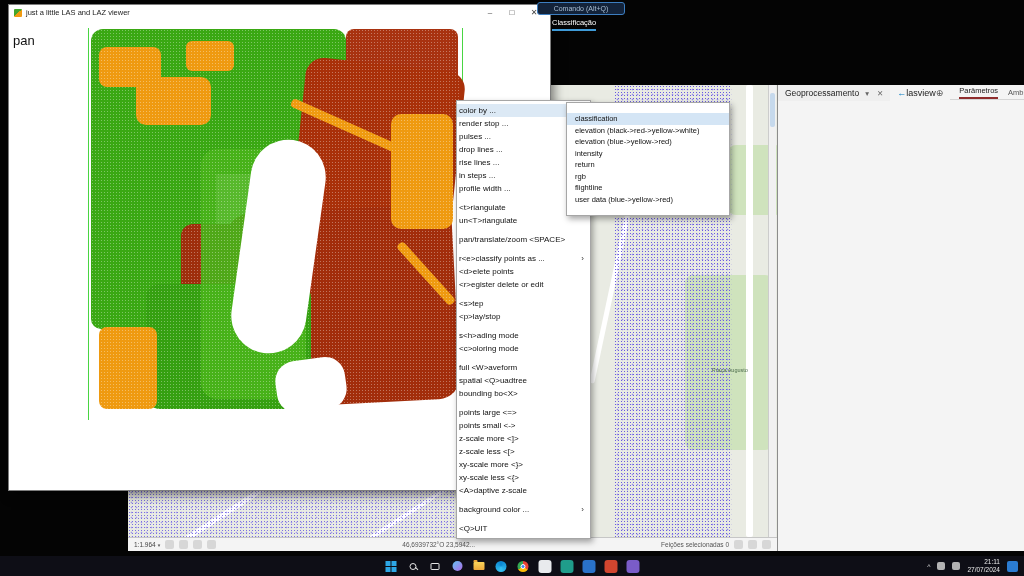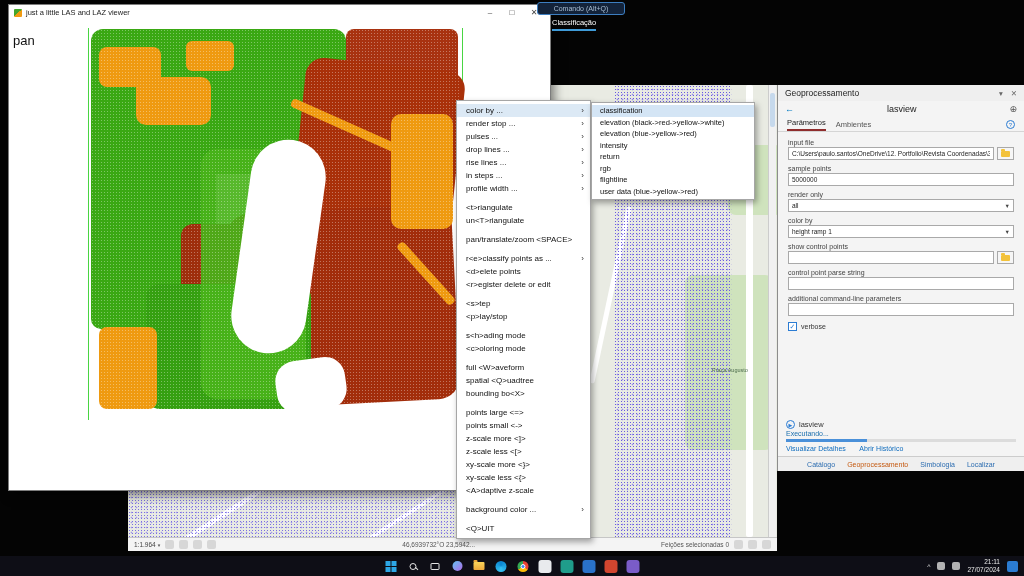--- a/index.html
+++ b/index.html
@@ -54,30 +54,30 @@
   .o1b{left:45px;top:48px;width:75px;height:48px;background:#ef9a10;border-radius:10px}
   .o1c{left:95px;top:12px;width:48px;height:30px;background:#ef9a10;border-radius:6px}
   .o2{left:300px;top:85px;width:62px;height:115px;background:#ef9a10;border-radius:10px}
   .o3{left:8px;top:298px;width:58px;height:82px;background:#ef9a10;border-radius:8px}
   .o5{left:195px;top:95px;width:130px;height:9px;background:#ef9a10;transform:rotate(24deg);border-radius:4px}
   .o7{left:295px;top:240px;width:80px;height:9px;background:#ef9a10;transform:rotate(48deg);border-radius:4px}
   .dots{left:0;top:0;width:100%;height:100%;background-image:radial-gradient(circle,rgba(255,255,255,.34) .6px,transparent 1px);background-size:3px 3px}
 
   
   .ctx-menu{position:absolute;left:456px;top:100px;width:135px;background:#fff;border:1px solid #a6a6a6;box-shadow:2px 3px 6px rgba(0,0,0,.35);padding:3px 0;z-index:30;font-size:8px;color:#111}
-  .menu-item{height:13px;display:flex;align-items:center;padding:0 6px 0 9px;white-space:nowrap;cursor:default}
+  .menu-item{height:13px;display:flex;align-items:center;padding:0 6px 0 2px;white-space:nowrap;cursor:default}
   .menu-item.hl{background:#dce9f5}
   .menu-item.sep{height:6px;pointer-events:none}
   .menu-item .arrow{margin-left:auto;font-size:8px;color:#333}
-  .sub-menu{position:absolute;left:591px;top:102px;width:164px;background:#fff;border:1px solid #a6a6a6;box-shadow:2px 3px 6px rgba(0,0,0,.35);padding:2px 0;z-index:31;font-size:7.5px;color:#111}
+  .sub-menu{position:absolute;left:566px;top:102px;width:164px;background:#fff;border:1px solid #a6a6a6;box-shadow:2px 3px 6px rgba(0,0,0,.35);padding:10px 0;z-index:31;font-size:7.5px;color:#111}
   .sub-item{height:11.5px;display:flex;align-items:center;padding:0 8px;white-space:nowrap;cursor:default}
   .sub-item.hl{background:#d4e5f5}
 
   
-  .geo{position:absolute;left:777px;top:85px;width:247px;height:386px;background:#f4f4f4;border-left:1px solid #8c8c8c;display:flex;flex-direction:column;z-index:10;color:#333}
+  .geo{position:absolute;left:777px;top:85px;width:247px;height:466px;background:#f4f4f4;border-left:1px solid #8c8c8c;display:flex;flex-direction:row;z-index:10;color:#333}
   .geo-header{height:16px;display:flex;align-items:center;gap:6px;padding:0 7px;background:#efefef;font-size:8.5px;color:#222}
   .geo-header .hicons{margin-left:auto;display:flex;gap:8px;color:#666;font-size:7.5px}
   .geo-toolrow{height:16px;display:flex;align-items:center;padding:0 7px;font-size:9px}
   .geo-back{color:#0079c1;font-size:9px}
   .geo-toolname{flex:1;text-align:center;color:#222}
   .geo-add{color:#555;font-size:9px}
   .geo-tabs{height:15px;display:flex;align-items:flex-end;gap:10px;padding:0 9px;border-bottom:1px solid #d5d5d5;font-size:7.5px}
   .gtab{padding-bottom:2px;color:#555}
   .gtab.active{color:#222;border-bottom:2px solid #8f2d2d}
   .geo-help{margin-left:auto;width:9px;height:9px;border:1px solid #2b7cd3;border-radius:50%;color:#2b7cd3;font-size:6px;display:flex;align-items:center;justify-content:center;margin-bottom:2px}

